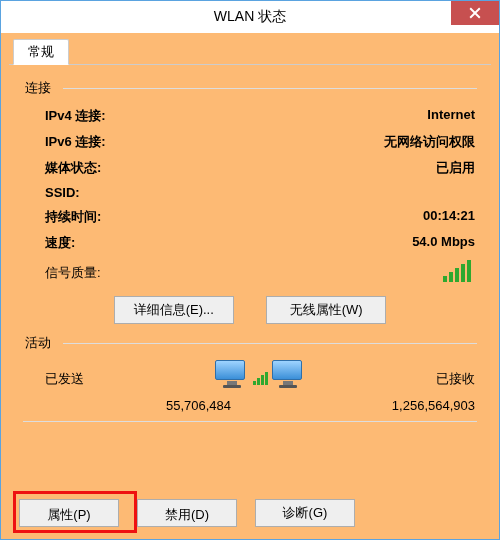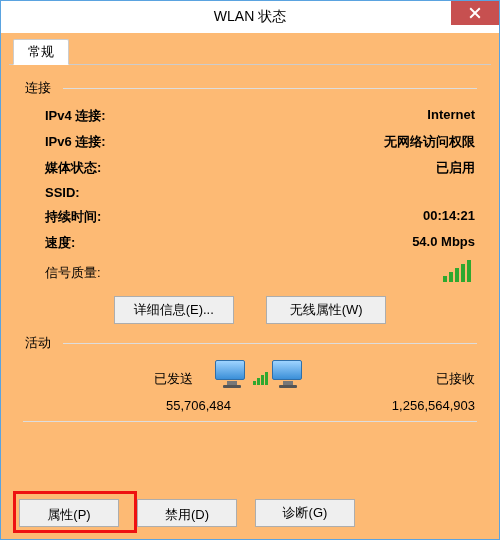--- a/index.html
+++ b/index.html
@@ -24,21 +24,21 @@
   .btn-row { text-align: center; margin: 10px 0 10px 0; }
   .btn { display: inline-block; min-width: 120px; height: 28px; border: 1px solid #adadad; background: #efefef; font-size: 13px; margin: 0 14px; padding: 0 2px; line-height: 26px; text-align: center; }
   .activity-icons { display: flex; align-items: center; justify-content: center; gap: 4px; }
   .monitor { width: 34px; height: 28px; position: relative; }
   .monitor .screen { width: 30px; height: 20px; background: linear-gradient(#9fd4ff,#3b8fd8); border: 1px solid #2f6fa9; border-radius: 2px; }
   .monitor .stand { width: 10px; height: 4px; background: #777; margin: 1px auto 0 auto; }
   .monitor .base { width: 18px; height: 3px; background: #555; margin: 0 auto; border-radius: 1px; }
   .mini-bars { display: inline-flex; align-items: flex-end; gap: 1px; position: relative; top: 4px; }
   .mini-bars span { width: 3px; background: #2fa82f; display: inline-block; }
   .activity-row { display: flex; align-items: flex-end; padding: 2px 6px 2px 26px; font-size: 13px; }
-  .activity-row .sent { flex: 1; text-align: right; padding-right: 22px; }
+  .activity-row .sent { flex: 1; text-align: left; padding-right: 22px; }
   .activity-row .recv { flex: 1; text-align: right; padding-left: 22px; }
   .activity-row .center { width: 90px; text-align: center; }
   .bytes-row { display: flex; align-items: center; padding: 8px 6px 2px 26px; font-size: 13px; }
   .bytes-row .label { width: 60px; }
   .bytes-row .sent { flex: 1; text-align: right; padding-right: 18px; }
   .bytes-row .spacer { width: 40px; }
   .bytes-row .recv { flex: 1; text-align: right; }
   .bottom-btns { position: absolute; left: 18px; bottom: 12px; display: flex; gap: 18px; align-items: center; }
   .bottom-btns .btn { min-width: 100px; margin: 0; display: inline-flex; align-items: center; justify-content: center; gap: 4px; flex-direction: column; }
   .highlight-box { position: absolute; border: 3px solid #e11; left: 12px; bottom: 6px; width: 124px; height: 42px; pointer-events: none; }

